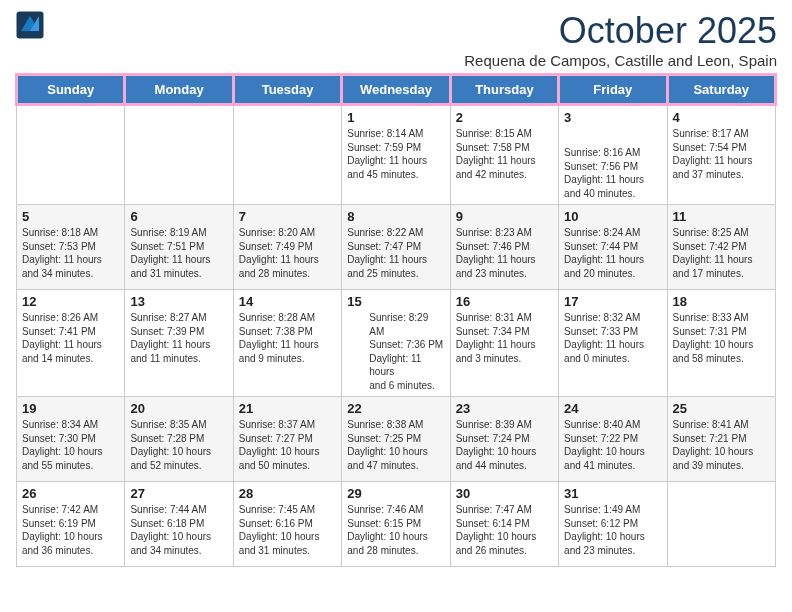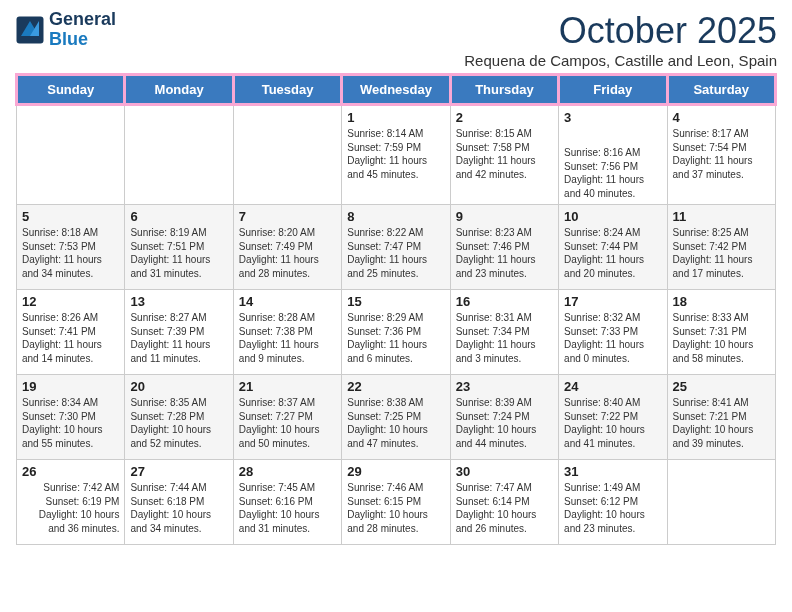--- a/index.html
+++ b/index.html
@@ -88,24 +88,20 @@
 </head>
 <body>
 
 <div class="header">
   <div class="logo">
     <svg class="logo-icon" viewBox="0 0 40 40">
       <rect x="2" y="2" width="36" height="36" rx="4" fill="#1a3a5c"></rect>
       <polygon points="8,28 20,8 32,28" fill="#1a7abf"></polygon>
       <polygon points="20,28 32,8 32,28" fill="#3a9adf"></polygon>
     </svg>
-    <div class="logo-text">
-      <div>General</div>
-      <div class="logo-blue">Blue</div>
-    </div>
   </div>
   <div class="title-block">
     <div class="month-title">October 2025</div>
     <div class="subtitle">Requena de Campos, Castille and Leon, Spain</div>
   </div>
 </div>
 
 <table>
   <thead>
     <tr id="header-row">
@@ -220,21 +216,21 @@
         </td>
         <td>
           <div class="day-num">14</div>
           <div class="cell-text" style="white-space: pre-line;">Sunrise: 8:28 AM
 Sunset: 7:38 PM
 Daylight: 11 hours
 and 9 minutes.</div>
         </td>
         <td>
           <div class="day-num">15</div>
-          <div class="cell-text" style="white-space: pre-line;">Sunrise: 8:29 AM
+          <div class="cell-text" style="white-space: pre-line; margin-left: 22px;">Sunrise: 8:29 AM
 Sunset: 7:36 PM
 Daylight: 11 hours
 and 6 minutes.</div>
         </td>
         <td>
           <div class="day-num">16</div>
           <div class="cell-text" style="white-space: pre-line;">Sunrise: 8:31 AM
 Sunset: 7:34 PM
 Daylight: 11 hours
 and 3 minutes.</div>
@@ -301,21 +297,21 @@
           <div class="day-num">25</div>
           <div class="cell-text" style="white-space: pre-line;">Sunrise: 8:41 AM
 Sunset: 7:21 PM
 Daylight: 10 hours
 and 39 minutes.</div>
         </td>
       </tr>
       <tr class="row-white">
         <td>
           <div class="day-num">26</div>
-          <div class="cell-text" style="white-space: pre-line; text-align: right;">Sunrise: 7:42 AM
+          <div class="cell-text" style="white-space: pre-line;">Sunrise: 7:42 AM
 Sunset: 6:19 PM
 Daylight: 10 hours
 and 36 minutes.</div>
         </td>
         <td>
           <div class="day-num">27</div>
           <div class="cell-text" style="white-space: pre-line;">Sunrise: 7:44 AM
 Sunset: 6:18 PM
 Daylight: 10 hours
 and 34 minutes.</div>

